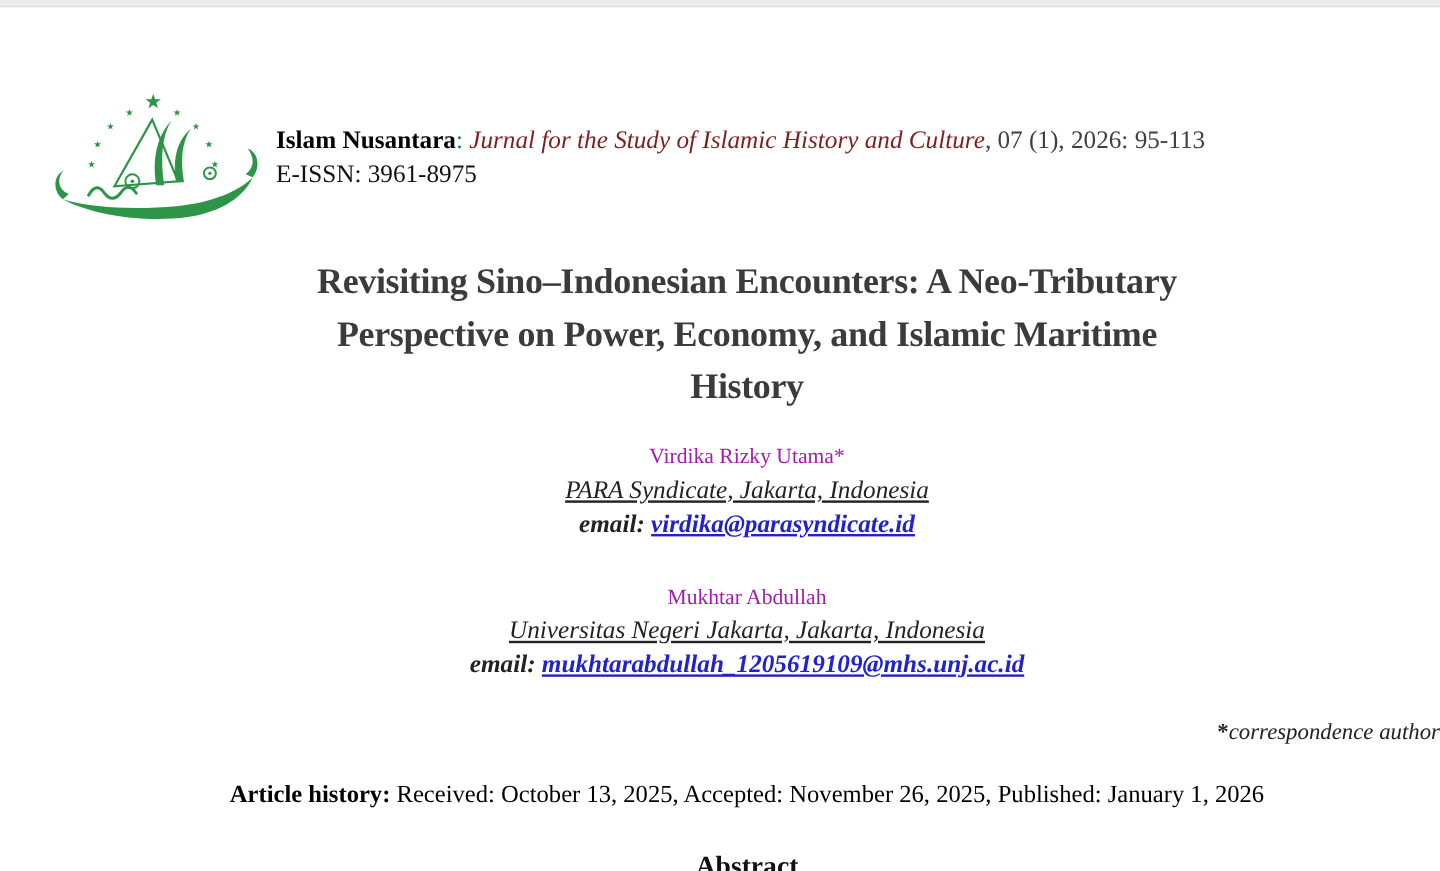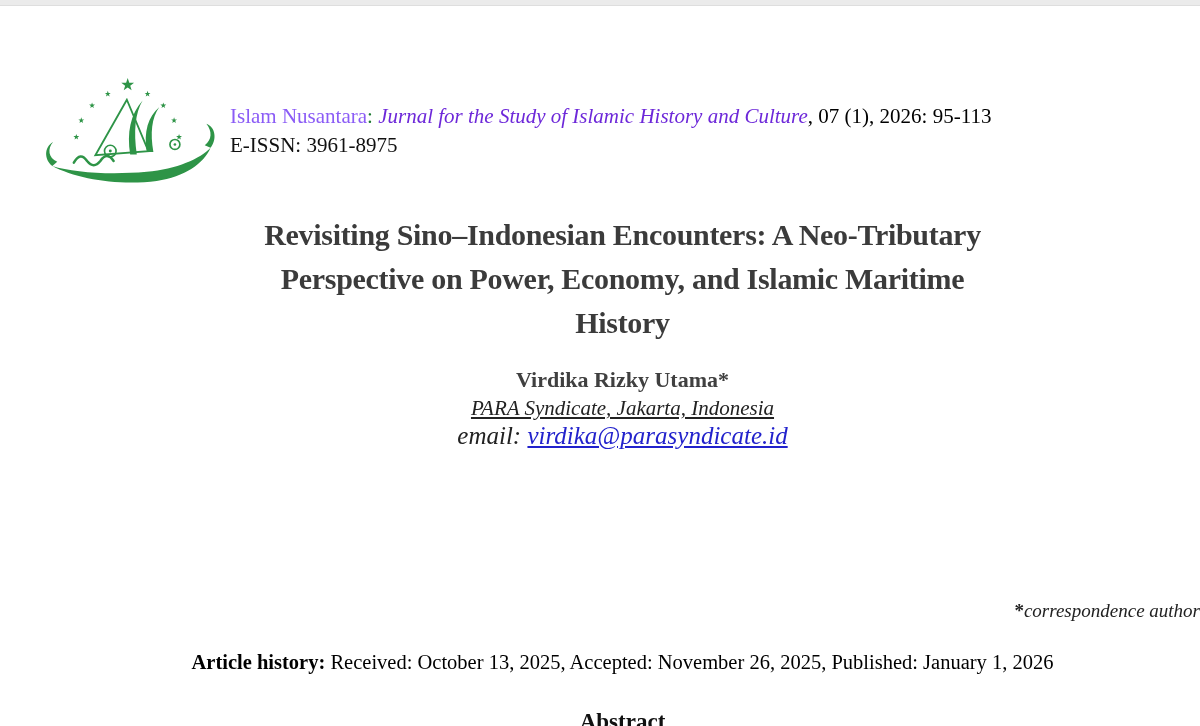--- a/index.html
+++ b/index.html
@@ -20,41 +20,41 @@
   .logo {
     position: absolute; left: 44px; top: 74px;
     width: 174px; height: 126px;
   }
   .masthead {
     position: absolute; left: 230px; top: 102px;
     width: 900px;
     font-size: 21px; line-height: 29px;
     color: #111111;
   }
-  .journal-name { font-weight: normal; color: #8b5cf6; }
+  .journal-name { font-weight: bold; color: #000000; }
   .journal-sep { color: #1e7b33; }
-  .journal-subtitle { font-style: italic; color: #6d28d9; }
-  .journal-issue { color: #000000; }
+  .journal-subtitle { font-style: italic; color: #7f1d1d; }
+  .journal-issue { color: #404040; }
 
   .content {
     position: absolute; left: 45px; top: 0;
     width: 1155px; height: 511px;
     text-align: center;
   }
   .paper-title {
     position: absolute; left: 0; top: 213px; width: 100%;
     font-size: 30px; line-height: 44px;
     font-weight: bold; color: #3b3b3b;
     letter-spacing: -0.3px;
   }
   .author-block-1 { position: absolute; left: 0; top: 366px; width: 100%; }
   .author-block-2 { position: absolute; left: 0; top: 483px; width: 100%; }
-  .author-name { font-size: 22px; font-weight: bold; line-height: 28px; color: #404040; }
+  .author-name { font-size: 18px; font-weight: normal; line-height: 28px; color: #a21caf; }
   .author-affil { font-size: 21px; font-style: italic; line-height: 28px; color: #222222; text-decoration: underline; }
-  .author-email { font-size: 25px; font-style: italic; line-height: 28px; color: #222222; }
+  .author-email { font-size: 21px; font-style: italic; line-height: 28px; color: #222222; font-weight: bold; }
   a.email-link {
     color: #2222cc; text-decoration: underline;
     font-style: italic; cursor: pointer;
   }
   .correspondence {
     position: absolute; left: 0; top: 600px; width: 100%;
     font-size: 19px; font-style: italic; color: #222222; text-align: right;
   }
   .correspondence .star { font-style: normal; font-weight: bold; }
   .article-history {
@@ -123,20 +123,27 @@
   </div>
 
   <div class="author-block-1">
     <div class="author-name">Virdika Rizky Utama*</div>
     <div class="author-affil">PARA Syndicate, Jakarta, Indonesia</div>
     <div class="author-email">
       <span>email: </span><a class="email-link">virdika@parasyndicate.id</a>
     </div>
   </div>
 
+  <div class="author-block-2">
+    <div class="author-name">Mukhtar Abdullah</div>
+    <div class="author-affil">Universitas Negeri Jakarta, Jakarta, Indonesia</div>
+    <div class="author-email">
+      <span>email: </span><a class="email-link">mukhtarabdullah_1205619109@mhs.unj.ac.id</a>
+    </div>
+  </div>
 
   <div class="correspondence">
     <span class="star">*</span><span>correspondence author</span>
   </div>
 
   <div class="article-history">
     <span class="label">Article history: </span><span>Received: October 13, 2025, Accepted: November 26, 2025, Published: January 1, 2026</span>
   </div>
 
   <div class="abstract-heading">Abstract</div>

